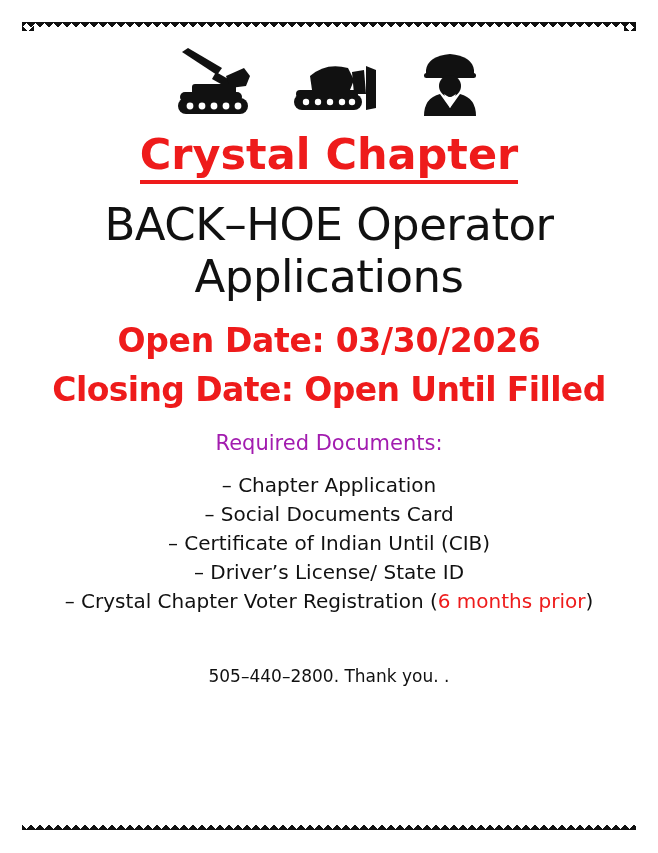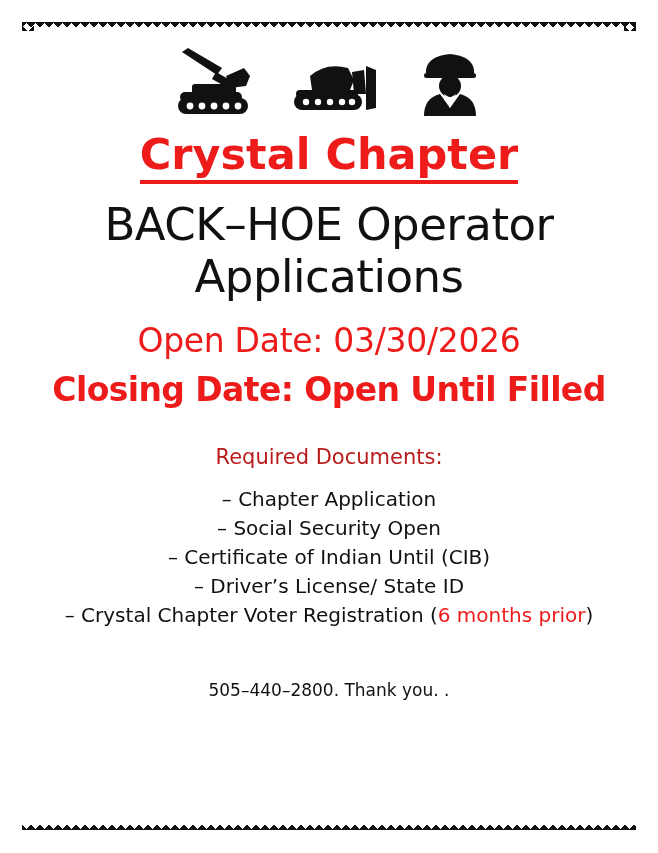--- a/index.html
+++ b/index.html
@@ -96,35 +96,35 @@
     color: #111111;
     font-weight: normal;
     font-size: 45px;
     line-height: 1.15;
     letter-spacing: -0.5px;
   }
 
   .open-date {
     margin-top: 18px;
     color: #ee1b1b;
-    font-weight: normal;
+    font-weight: bold;
     font-size: 33px;
     letter-spacing: -0.3px;
   }
   .closing-date {
     margin-top: 10px;
     color: #ee1b1b;
     font-weight: bold;
     font-size: 33px;
     letter-spacing: -0.6px;
   }
 
   .req-label {
-    margin-top: 36px;
-    color: #b91c1c;
+    margin-top: 22px;
+    color: #a21caf;
     font-size: 21px;
   }
 
   .doc-list {
     list-style: none;
     padding: 0;
   }
   .doc-list li {
     color: #111111;
     font-size: 20px;
@@ -218,21 +218,21 @@
     <div class="headline">BACK–HOE Operator Applications</div>
 
     <div class="open-date">Open Date: 03/30/2026</div>
 
     <div class="closing-date">Closing Date: Open Until Filled</div>
 
     <div class="req-label">Required Documents:</div>
 
     <ul class="doc-list">
       <li>– Chapter Application</li>
-      <li>– Social Security Open</li>
+      <li>– Social Documents Card</li>
       <li>– Certificate of Indian Until (CIB)</li>
       <li>– Driver’s License/ State ID</li>
       <li><span>– Crystal Chapter Voter Registration (</span><span class="note-red">6 months prior</span><span>)</span></li>
     </ul>
 
     <div class="footer">
       <div>505–440–2800. Thank you. .</div>
     </div>
 
   </div>

